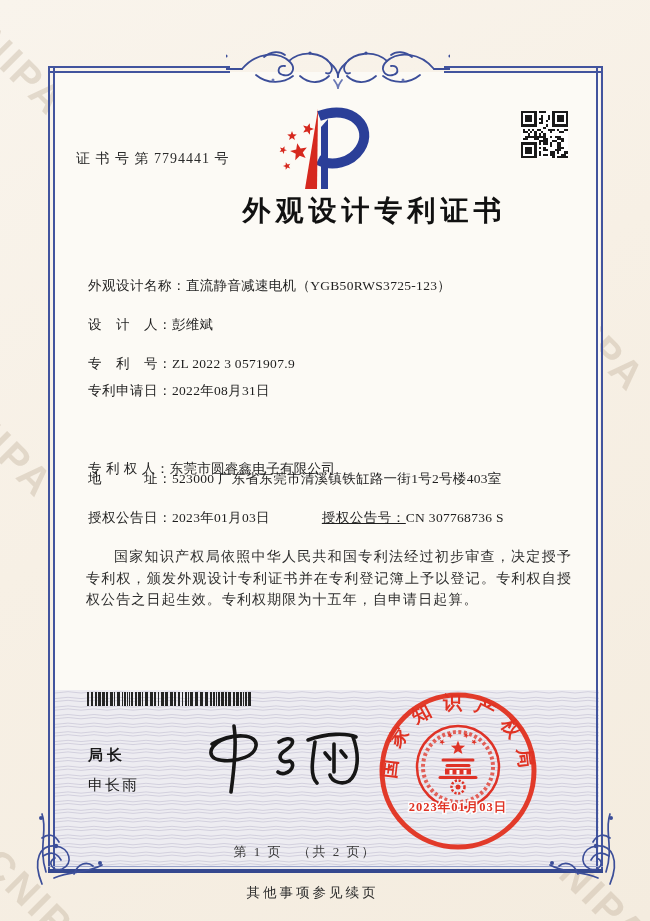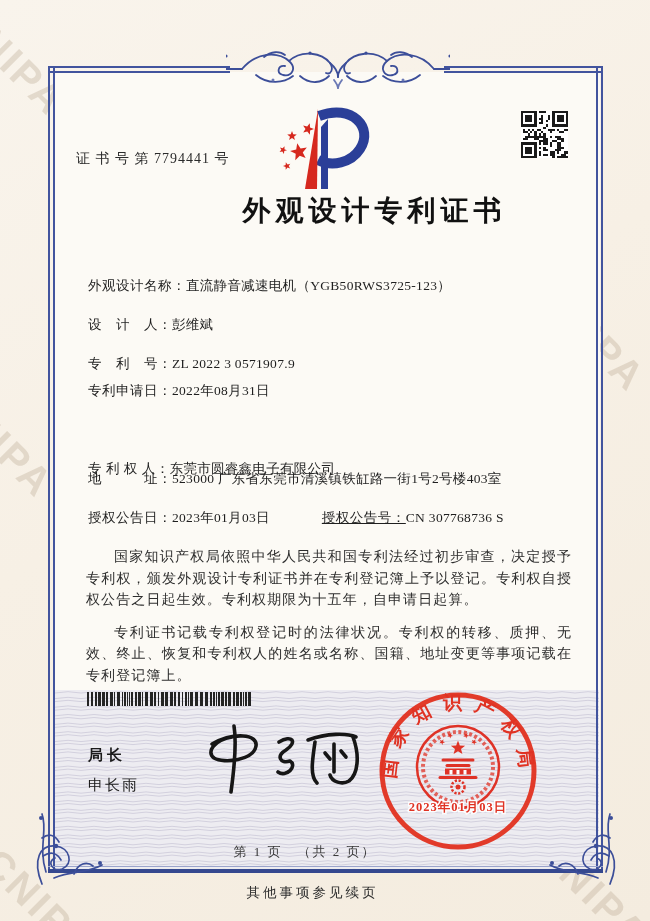--- a/index.html
+++ b/index.html
@@ -304,21 +304,20 @@
   </div>
   <div class="abs frow" style="top:470px;">
     <span class="lab">地　　　址：</span><span class="val">523000 广东省东莞市清溪镇铁缸路一街1号2号楼403室</span>
   </div>
   <div class="abs frow" style="top:509px;">
     <span class="lab">授权公告日：</span><span class="val">2023年01月03日</span><span class="lab lab2">授权公告号：</span><span class="val">CN 307768736 S</span>
   </div>
 
   <div class="abs paras" style="top:538px;">
     <p>国家知识产权局依照中华人民共和国专利法经过初步审查，决定授予专利权，颁发外观设计专利证书并在专利登记簿上予以登记。专利权自授权公告之日起生效。专利权期限为十五年，自申请日起算。</p>
-    <p>专利证书记载专利权登记时的法律状况。专利权的转移、质押、无效、终止、恢复和专利权人的姓名或名称、国籍、地址变更等事项记载在专利登记簿上。</p>
   </div>
 
   <svg id="barcode" class="abs" style="left:87px;top:692px;" width="168" height="14" viewBox="0 0 168 14" shape-rendering="crispEdges">
       <rect x="0" y="0" width="2" height="14" fill="#242424"></rect>
       <rect x="4" y="0" width="2" height="14" fill="#242424"></rect>
       <rect x="8" y="0" width="2" height="14" fill="#242424"></rect>
       <rect x="11" y="0" width="3" height="14" fill="#242424"></rect>
       <rect x="15" y="0" width="3" height="14" fill="#242424"></rect>
       <rect x="19" y="0" width="2" height="14" fill="#242424"></rect>
       <rect x="23" y="0" width="3" height="14" fill="#242424"></rect>

